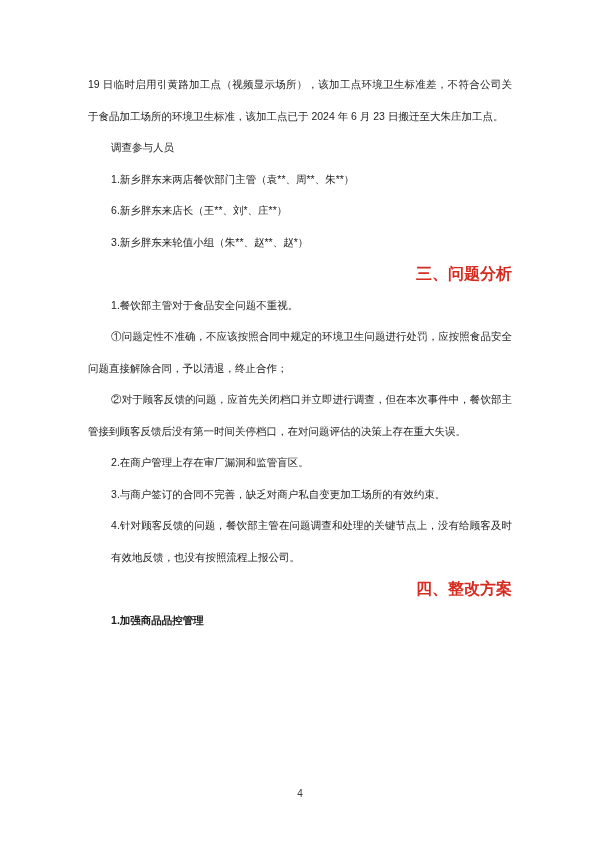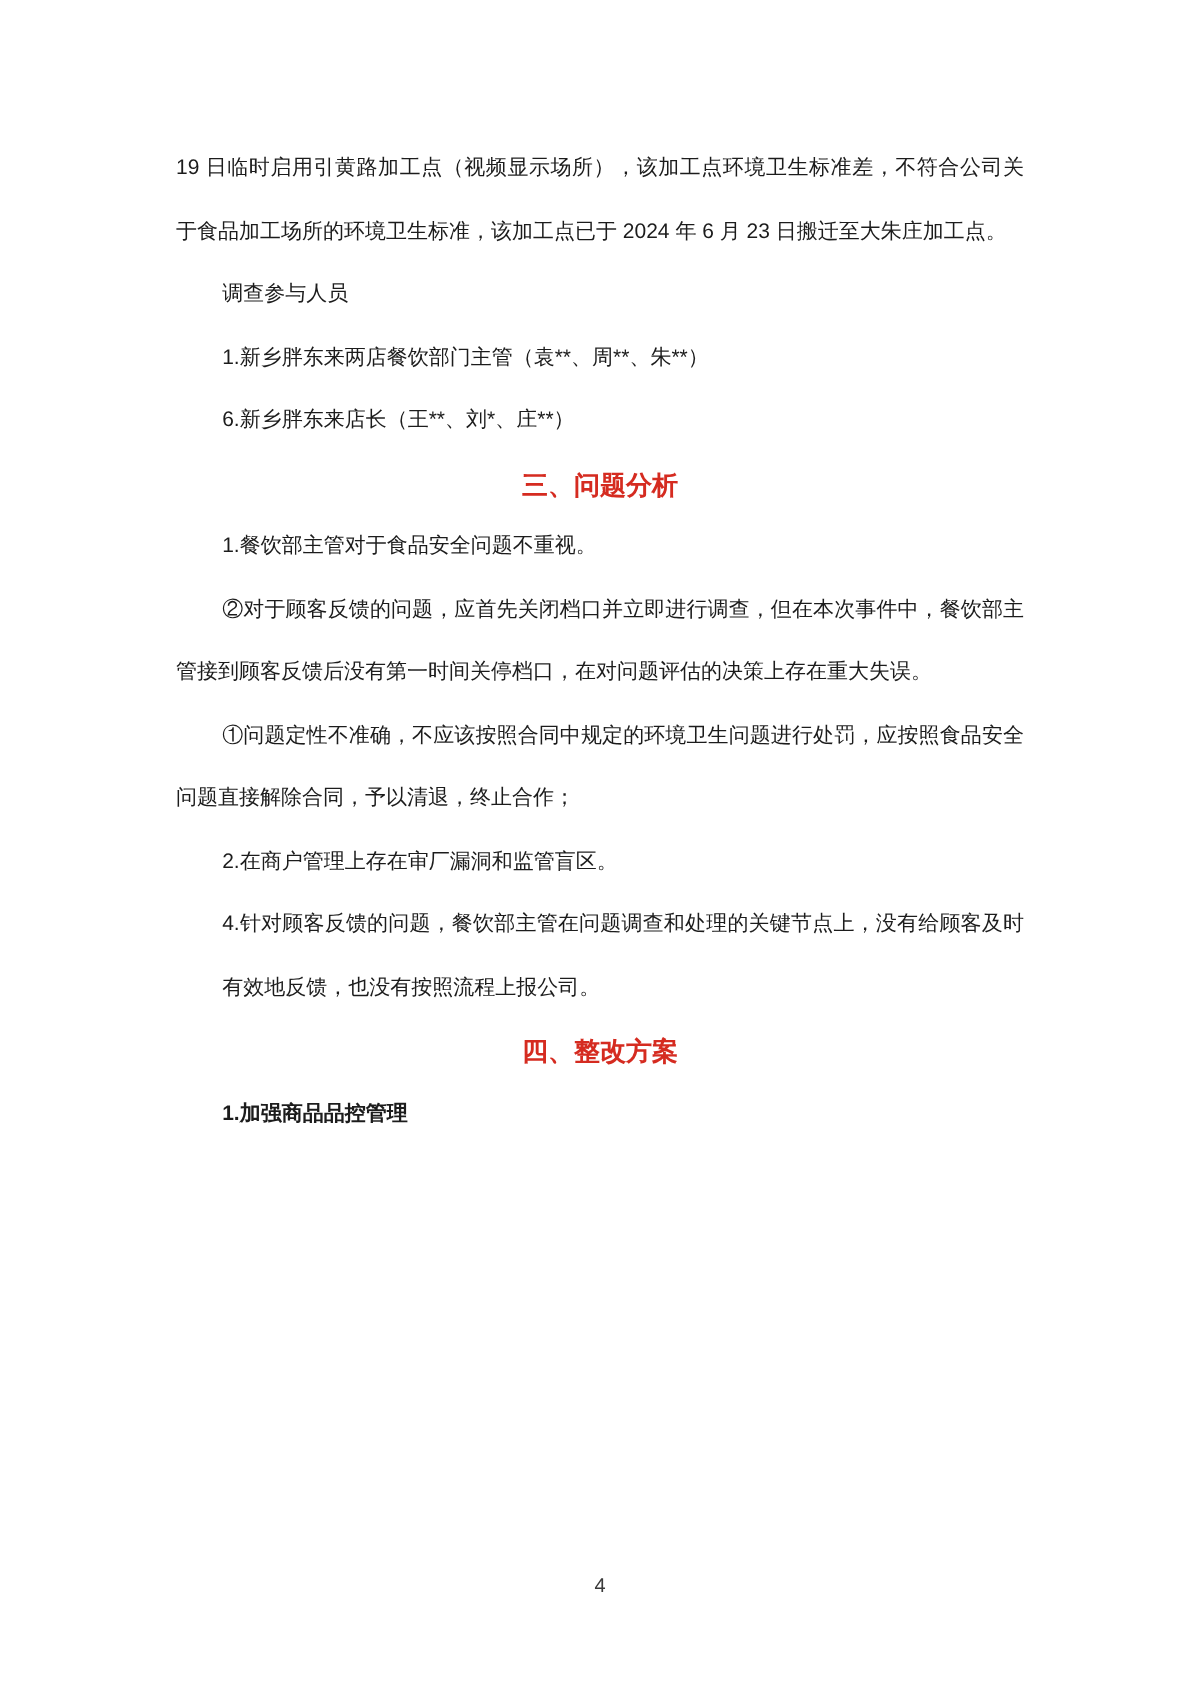--- a/index.html
+++ b/index.html
@@ -40,22 +40,22 @@
     text-indent: 0;
   }
   .hang {
     text-indent: 0;
     padding-left: 2.2em;
   }
   .heading {
     text-indent: 0;
     color: var(--heading-red, #d52b20);
     font-weight: bold;
-    font-size: 13px;
-    text-align: center;
+    font-size: 16px;
+    text-align: right;
   }
   .bold {
     font-weight: bold;
   }
   .footer {
     position: absolute;
     left: 0;
     top: 787px;
     width: 600px;
     text-align: center;
@@ -71,32 +71,34 @@
   <div class="page-content">
 
     <p class="para flush">19 日临时启用引黄路加工点（视频显示场所），该加工点环境卫生标准差，不符合公司关于食品加工场所的环境卫生标准，该加工点已于 2024 年 6 月 23 日搬迁至大朱庄加工点。</p>
 
     <p class="para">调查参与人员</p>
 
     <p class="para">1.新乡胖东来两店餐饮部门主管（袁**、周**、朱**）</p>
 
     <p class="para">6.新乡胖东来店长（王**、刘*、庄**）</p>
 
+    <p class="para">3.新乡胖东来轮值小组（朱**、赵**、赵*）</p>
 
 
     <p class="para heading">三、问题分析</p>
 
     <p class="para">1.餐饮部主管对于食品安全问题不重视。</p>
 
+    <p class="para">①问题定性不准确，不应该按照合同中规定的环境卫生问题进行处罚，应按照食品安全问题直接解除合同，予以清退，终止合作；</p>
+
     <p class="para">②对于顾客反馈的问题，应首先关闭档口并立即进行调查，但在本次事件中，餐饮部主管接到顾客反馈后没有第一时间关停档口，在对问题评估的决策上存在重大失误。</p>
-
-    <p class="para">①问题定性不准确，不应该按照合同中规定的环境卫生问题进行处罚，应按照食品安全问题直接解除合同，予以清退，终止合作；</p>
 
     <p class="para">2.在商户管理上存在审厂漏洞和监管盲区。</p>
 
+    <p class="para">3.与商户签订的合同不完善，缺乏对商户私自变更加工场所的有效约束。</p>
 
     <p class="para hang">4.针对顾客反馈的问题，餐饮部主管在问题调查和处理的关键节点上，没有给顾客及时有效地反馈，也没有按照流程上报公司。</p>
 
     <p class="para heading">四、整改方案</p>
 
 
     <p class="para bold">1.加强商品品控管理</p>
 
   </div>
 

